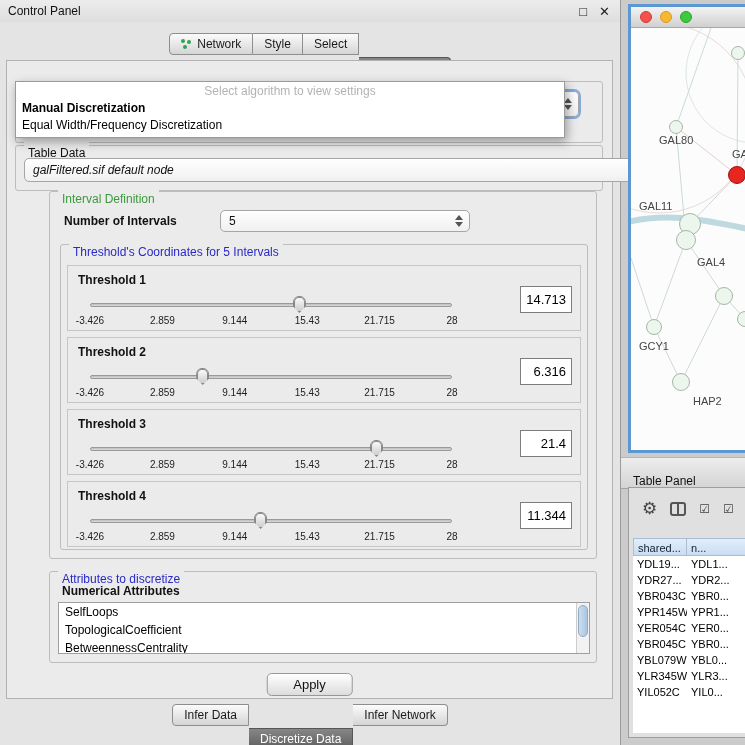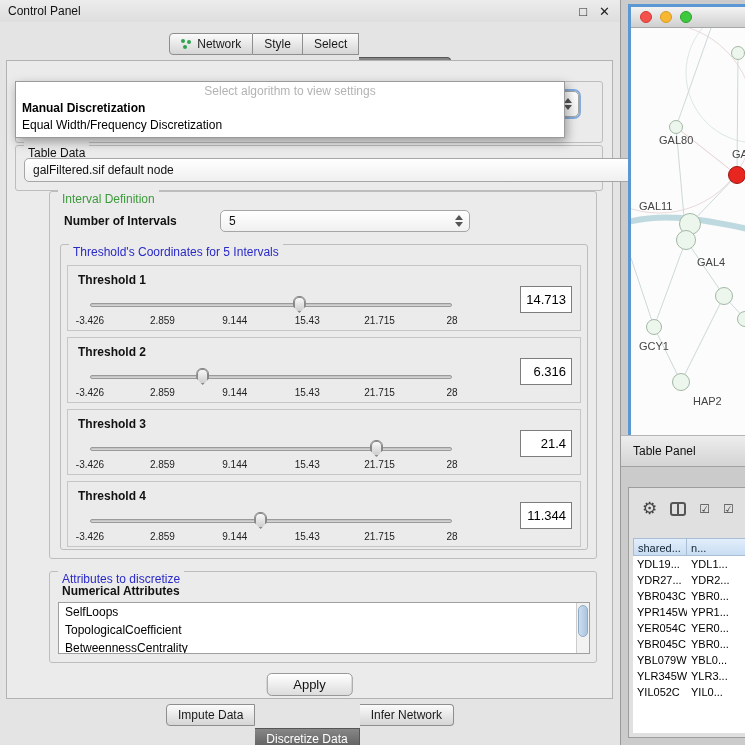--- a/index.html
+++ b/index.html
@@ -36,21 +36,21 @@
   .stepper { position: absolute; right: 6px; top: 50%; transform: translateY(-50%); display: flex; flex-direction: column; align-items: center; gap: 2px; }
   .stepper i { display: block; border-left: 4px solid transparent; border-right: 4px solid transparent; }
   .stepper .up { border-bottom: 5px solid #555; }
   .stepper .down { border-top: 5px solid #555; }
 
   .popup { position: absolute; left: 8px; top: 20px; width: 550px; background: #ffffff; border: 1px solid #9a9a9a; box-shadow: 2px 4px 10px rgba(0,0,0,.35); padding-bottom: 3px; z-index: 6; }
   .popup-ph { height: 18px; line-height: 18px; text-align: center; color: #b3b3b3; font-size: 12px; }
   .popup-opt { height: 17px; line-height: 17px; padding-left: 6px; font-size: 12px; color: #000; }
 
   .g-td { left: 8px; top: 84px; width: 588px; height: 46px; }
-  .td-combo { left: 8px; top: 12px; width: 621px; height: 24px; }
+  .td-combo { left: 8px; top: 12px; width: 621px; height: 24px; font-style: italic; }
 
   .g-int { left: 42px; top: 130px; width: 548px; height: 368px; }
   .noi-label { position: absolute; left: 14px; top: 22px; font-size: 12px; font-weight: bold; color: #111; }
   .noi-combo { left: 170px; top: 18px; width: 250px; height: 22px; }
 
   .g-thr { left: 10px; top: 52px; width: 528px; height: 306px; }
   #thrList { position: absolute; left: 6px; top: 20px; right: 6px; }
   .thr-panel { position: relative; height: 66px; border: 1px solid #c6c6c6; background: #ebebeb; margin-bottom: 6px; }
   .thr-label { position: absolute; left: 10px; top: 7px; font-size: 12px; font-weight: bold; color: #111; }
   .slider { position: absolute; left: 22px; top: 30px; width: 362px; height: 32px; }
@@ -77,21 +77,21 @@
   .light { width: 12px; height: 12px; border-radius: 50%; }
   .light.red { background: #f4504c; border: 1px solid #d33a34; }
   .light.yellow { background: #f7b731; border: 1px solid #d89b23; }
   .light.green { background: #3ec93e; border: 1px solid #2aa32a; }
   .net-canvas { position: relative; width: 100%; height: 424px; background: #fcfcfc; overflow: hidden; }
   .net-canvas svg { position: absolute; left: 0; top: 0; }
   .net-node { position: absolute; border-radius: 50%; background: #edf6ec; border: 1px solid #a3b8a6; }
   .net-node.red { background: #e6261f; border-color: #9c1410; }
   .net-label { position: absolute; font-size: 11px; color: #444; white-space: nowrap; }
 
-  .tp-header { position: absolute; left: 621px; top: 435px; width: 124px; height: 32px; background: linear-gradient(#ededed,#d4d4d4); border-top: 1px solid #b5b5b5; border-bottom: 1px solid #a2a2a2; display: flex; align-items: center; padding-left: 12px; font-size: 12px; color: #111; }
+  .tp-header { position: absolute; left: 621px; top: 457px; width: 124px; height: 32px; background: linear-gradient(#ededed,#d4d4d4); border-top: 1px solid #b5b5b5; border-bottom: 1px solid #a2a2a2; display: flex; align-items: flex-end; padding-left: 12px; font-size: 12px; color: #111; }
 
   .tbl-win { position: absolute; left: 628px; top: 487px; width: 130px; height: 251px; background: #e0e0e0; border: 1px solid #9d9d9d; }
   .tp-toolbar { display: flex; align-items: center; gap: 13px; padding: 7px 0 0 13px; height: 34px; }
   .gear { font-size: 17px; color: #444; line-height: 1; }
   .col-ico { width: 16px; height: 14px; border: 2px solid #555; border-radius: 3px; position: relative; }
   .col-ico::before { content: ""; position: absolute; left: 5px; top: 0; bottom: 0; width: 2px; background: #555; }
   .chk { font-size: 12px; color: #444; line-height: 1; }
   .tbl { position: absolute; left: 4px; top: 50px; right: 11px; bottom: 4px; background: #fff; overflow: hidden; }
   .tbl-head { display: flex; }
   .th { height: 18px; line-height: 18px; font-size: 11px; padding-left: 4px; background: linear-gradient(#e2eefb,#c8ddf2); border: 1px solid #a9bed4; border-left: none; color: #123; overflow: hidden; white-space: nowrap; }
@@ -260,21 +260,21 @@
             <div class="attr-thumb"></div>
           </div>
         </div>
       </div>
 
       <button class="apply">Apply</button>
     </div>
 
     <div class="tabrow" id="bottomTabs">
         <div class="seg">
-          <span>Impute Data</span>
+          <span>Infer Data</span>
         </div>
         <div class="seg sel">
           <span>Discretize Data</span>
         </div>
         <div class="seg">
           <span>Infer Network</span>
         </div>
       </div>
   </div>
 

